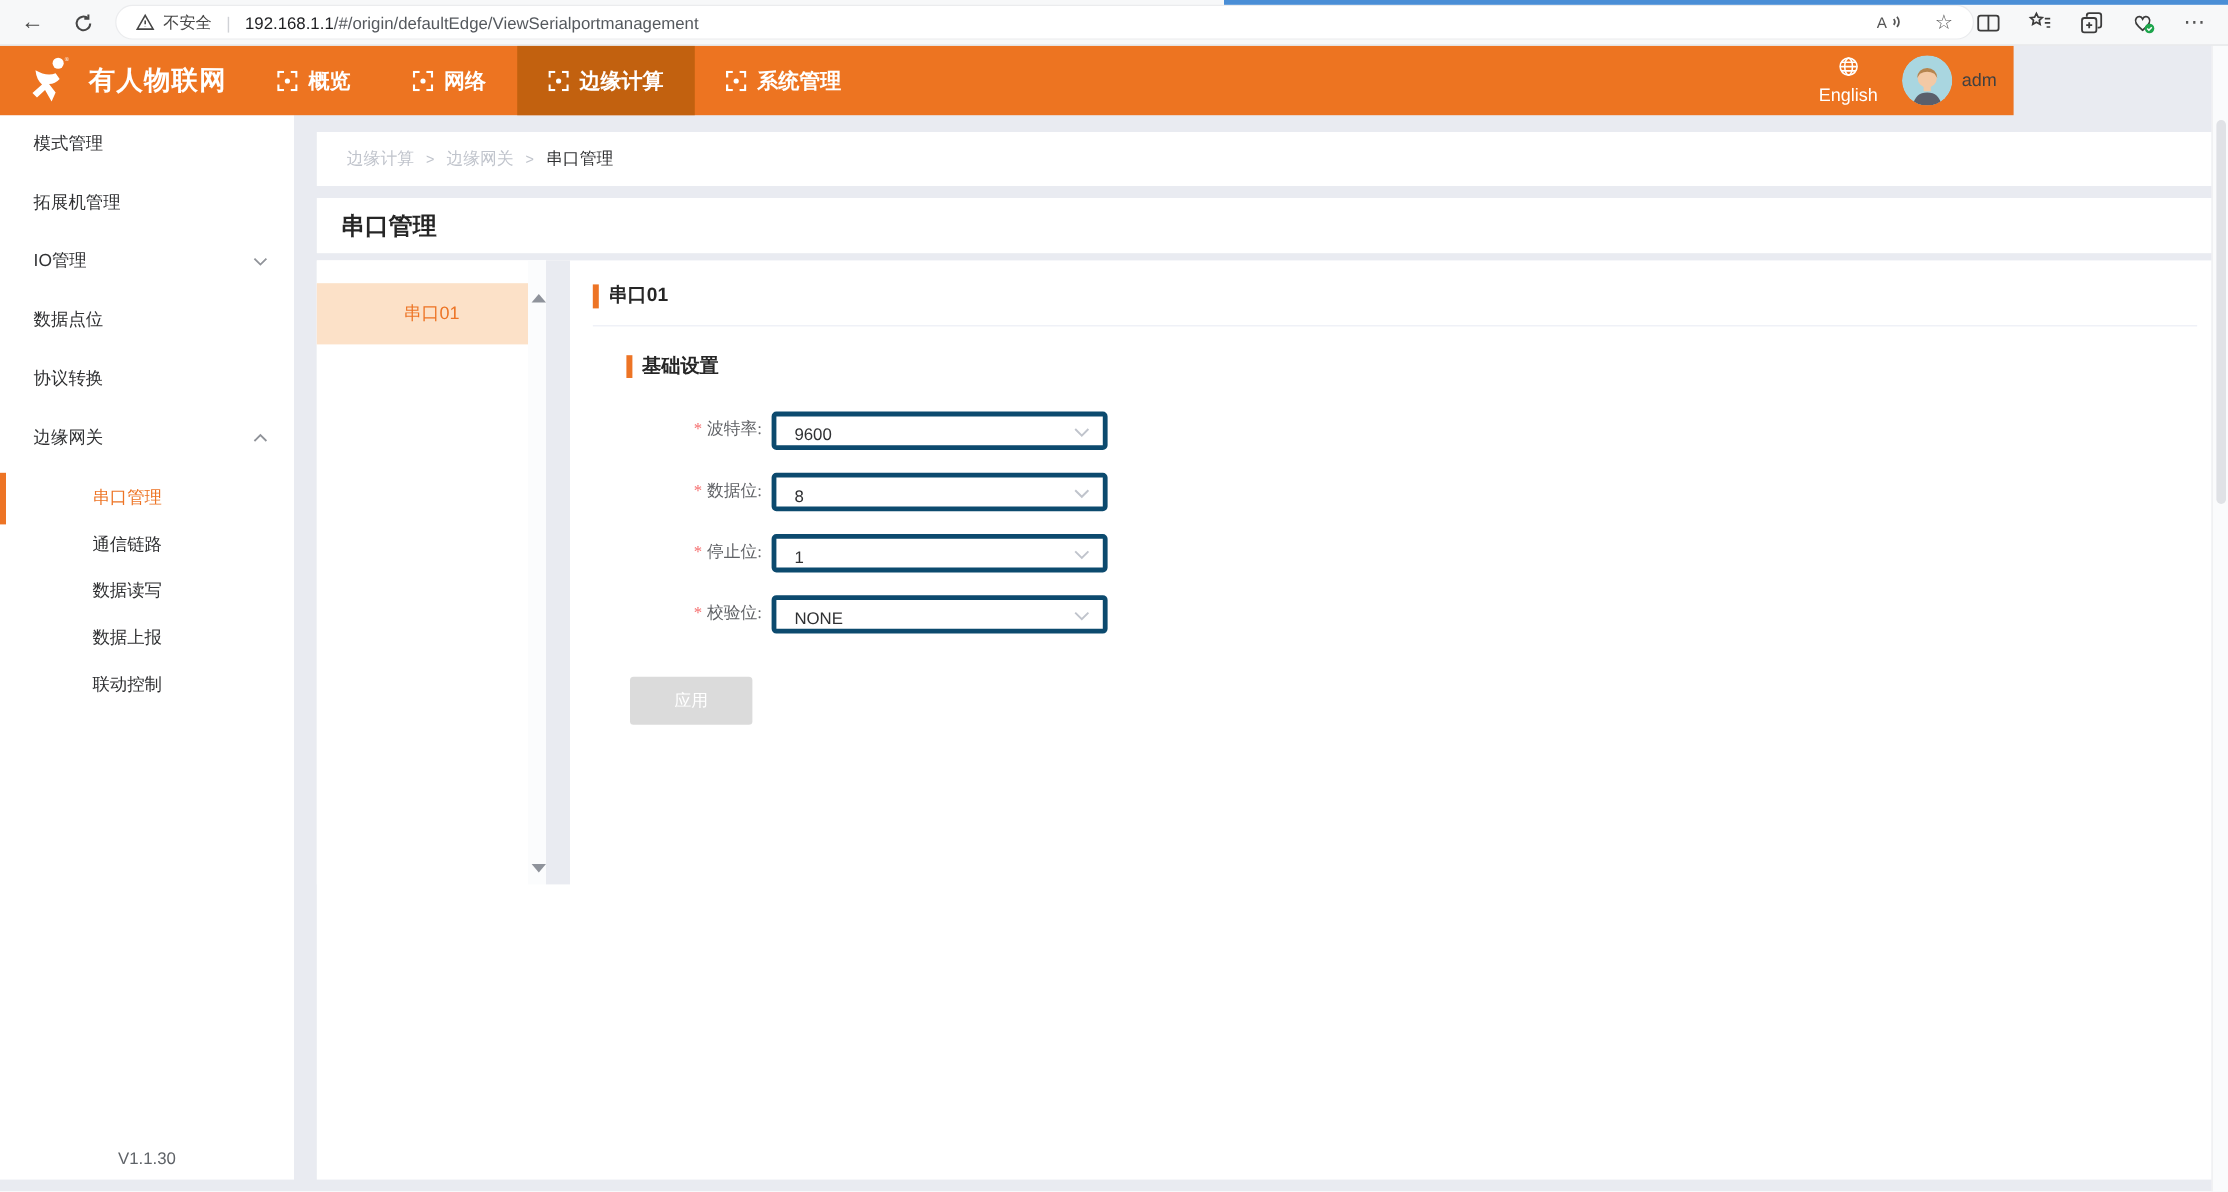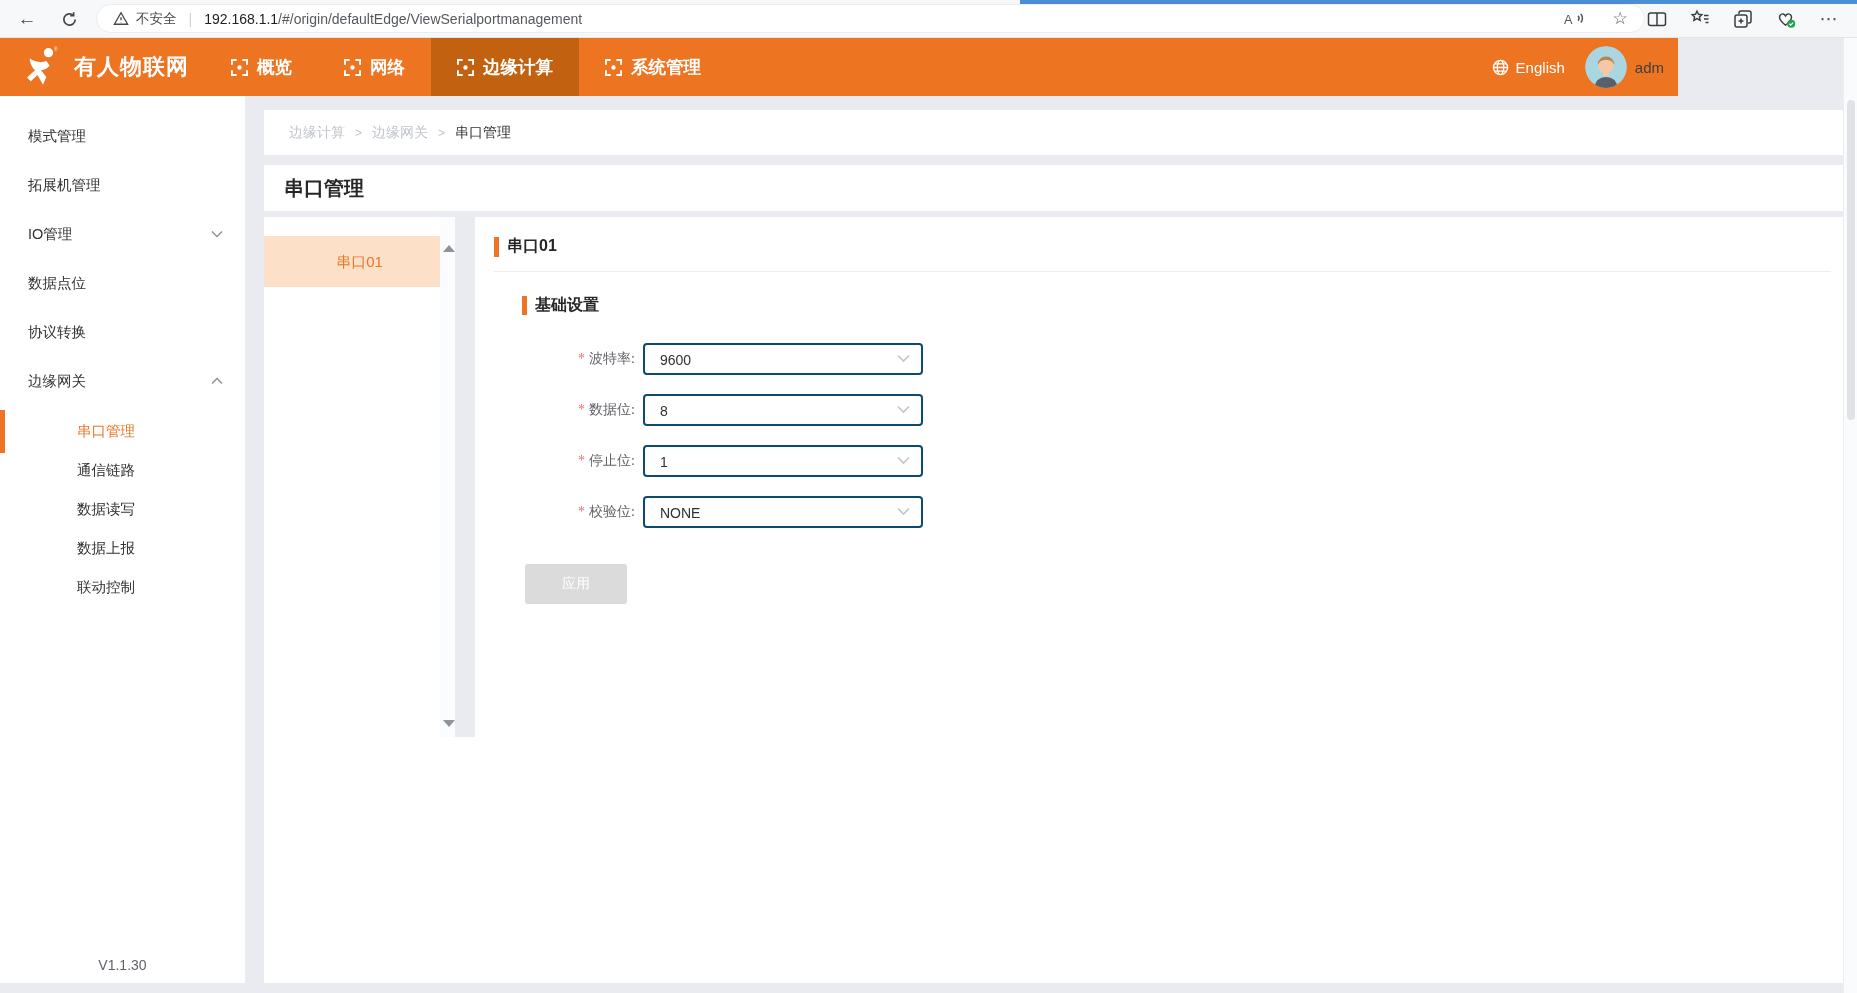--- a/index.html
+++ b/index.html
@@ -28,27 +28,27 @@
 
   
   .app-header { position:absolute; left:0; top:38px; width:1678px; height:58px; background:#ed7421; z-index:20; }
   .brand { position:absolute; left:22px; top:8px; display:flex; align-items:center; gap:10px; }
   .brand-name { color:#fff; font-size:22px; font-weight:bold; letter-spacing:1px; }
   .main-nav { position:absolute; left:205px; top:0; height:58px; display:flex; }
   .nav-tab { height:58px; display:flex; align-items:center; gap:9px; padding:0 26px; color:#fff;
     font-size:17.5px; font-weight:bold; cursor:pointer; }
   .nav-tab.active { background:#c2610f; }
   .header-right { position:absolute; right:14px; top:0; height:58px; display:flex; align-items:center; gap:20px; }
-  .lang-switch { display:flex; align-items:center; gap:7px; color:#fff; font-size:15px; cursor:pointer; }
+  .lang-switch { display:flex; align-items:center; gap:7px; color:#fff; font-size:15px; cursor:pointer;flex-direction:column; }
   .user-chip { display:flex; align-items:center; gap:8px; color:#404040; font-size:15px; cursor:pointer; }
   .avatar { width:42px; height:42px; border-radius:50%; overflow:hidden; flex:0 0 auto; }
 
   
   .sidebar { position:absolute; left:0; top:96px; width:245px; height:887px; background:#ffffff; }
-  .menu { padding-top:16px; }
+  .menu { }
   .menu-item { position:relative; height:49px; line-height:49px; padding-left:28px; font-size:14.5px;
     color:#303133; cursor:pointer; }
   .submenu { margin-top:6px; }
   .submenu-item { position:relative; height:39px; line-height:39px; padding-left:77px; font-size:14.5px;
     color:#303133; cursor:pointer; }
   .submenu-item.active { color:#ed7425; }
   .active-bar { position:absolute; left:0; top:-2px; width:5px; height:43px; background:#ed7425; }
   .chev { position:absolute; right:22px; top:50%; margin-top:-5px; }
   .version { position:absolute; left:0; bottom:10px; width:245px; text-align:center; color:#5f6368; font-size:14px; }
 
@@ -81,21 +81,21 @@
   .pane-divider { border-bottom:1px solid #ebeef5; margin-top:14px; }
   .section-heading { display:flex; align-items:center; gap:8px; margin:23px 0 0 28px; }
   .section-heading .orange-bar { height:19px; }
   .section-heading .txt { font-size:16px; font-weight:bold; color:#262626; }
 
   .form-rows { margin-top:27px; }
   .form-row { display:flex; align-items:center; margin-bottom:19px; }
   .form-label { width:141px; text-align:right; font-size:14px; color:#606266; line-height:32px;font-family:Liberation Serif, serif; }
   .req { color:#f56c6c; margin-right:4px; font-size:14px; }
   .select-box { position:relative; margin-left:8px; width:280px; height:32px; background:#fff;
-    border:2px solid #0c4a6e; border-radius:4px; line-height:30px; padding-left:15px; font-size:14px;
+    border:4px solid #0c4a6e; border-radius:4px; line-height:30px; padding-left:15px; font-size:14px;
     color:#303133; cursor:pointer; }
   .select-chev { position:absolute; right:11px; top:9px; }
   .apply-btn { margin:17px 0 0 31px; width:102px; height:40px; background:#dbdbdb; color:#ffffff;
     border:none; border-radius:3px; font-size:14px; font-family:Liberation Sans, sans-serif; cursor:not-allowed; }
 
   
   .page-scrollbar { position:absolute; right:0; top:38px; width:14px; height:955px; background:#fafbfc;
     border-left:1px solid #eeeeef; z-index:25; }
   .page-scroll-thumb { position:absolute; left:3px; top:62px; width:8px; height:320px; background:#e0e2e6; border-radius:4px; }
 </style>

